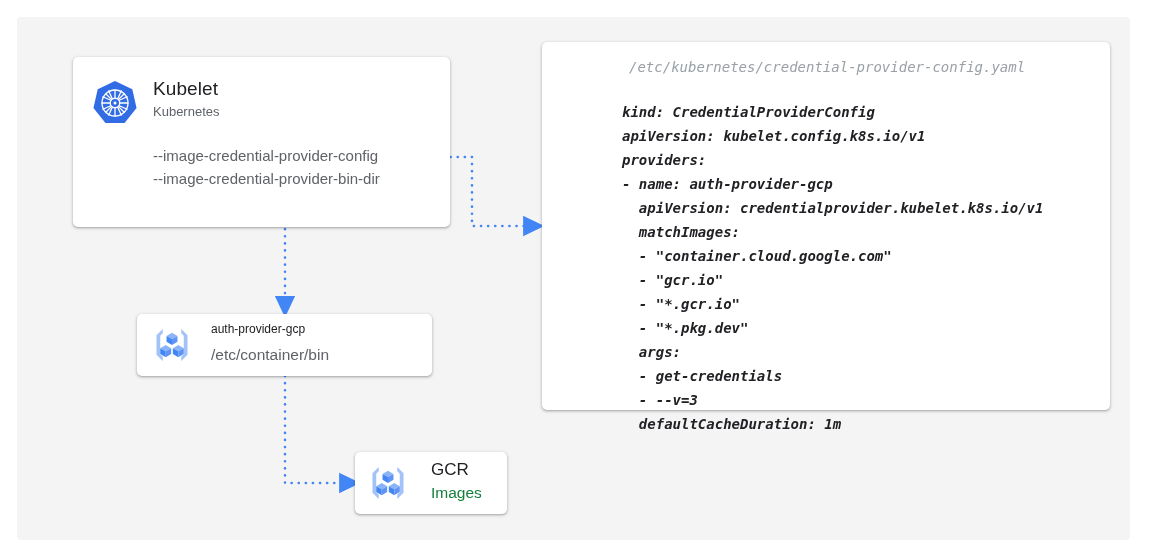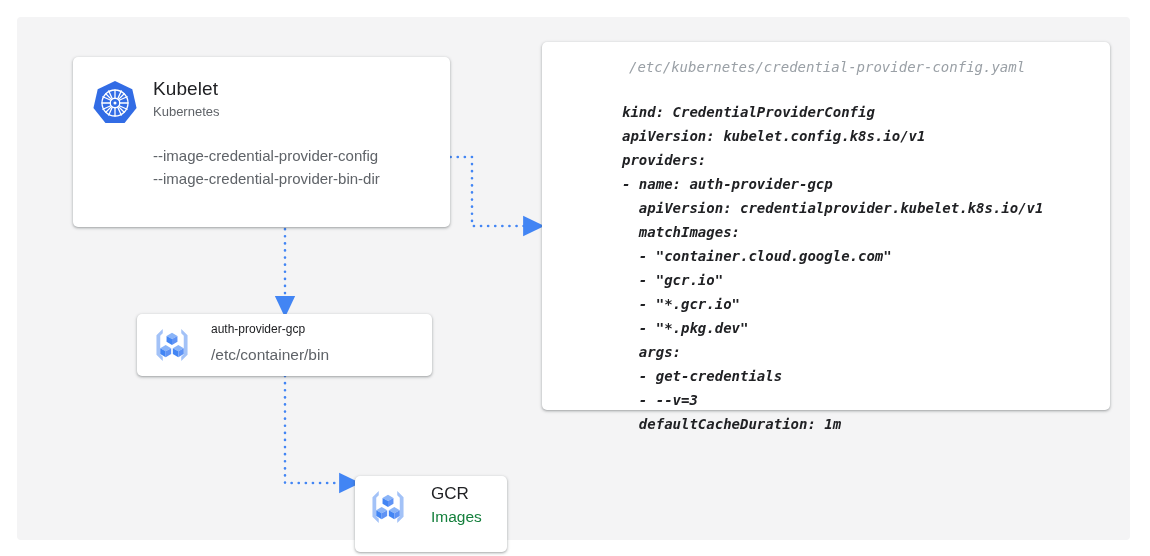--- a/index.html
+++ b/index.html
@@ -107,22 +107,21 @@
     top: 32px;
     font-size: 15.5px;
     color: #5f6368;
   }
 
   
   #gcr-card {
     left: 355px;
     top: 452px;
     width: 152px;
-    height: 76px;
-    margin-top: 24px;
+    height: 62px;
   }
   #gcr-card .gcp-logo {
     position: absolute;
     left: 12px;
     top: 10px;
     width: 42px;
     height: 42px;
   }
   #gcr-card .title {
     position: absolute;

